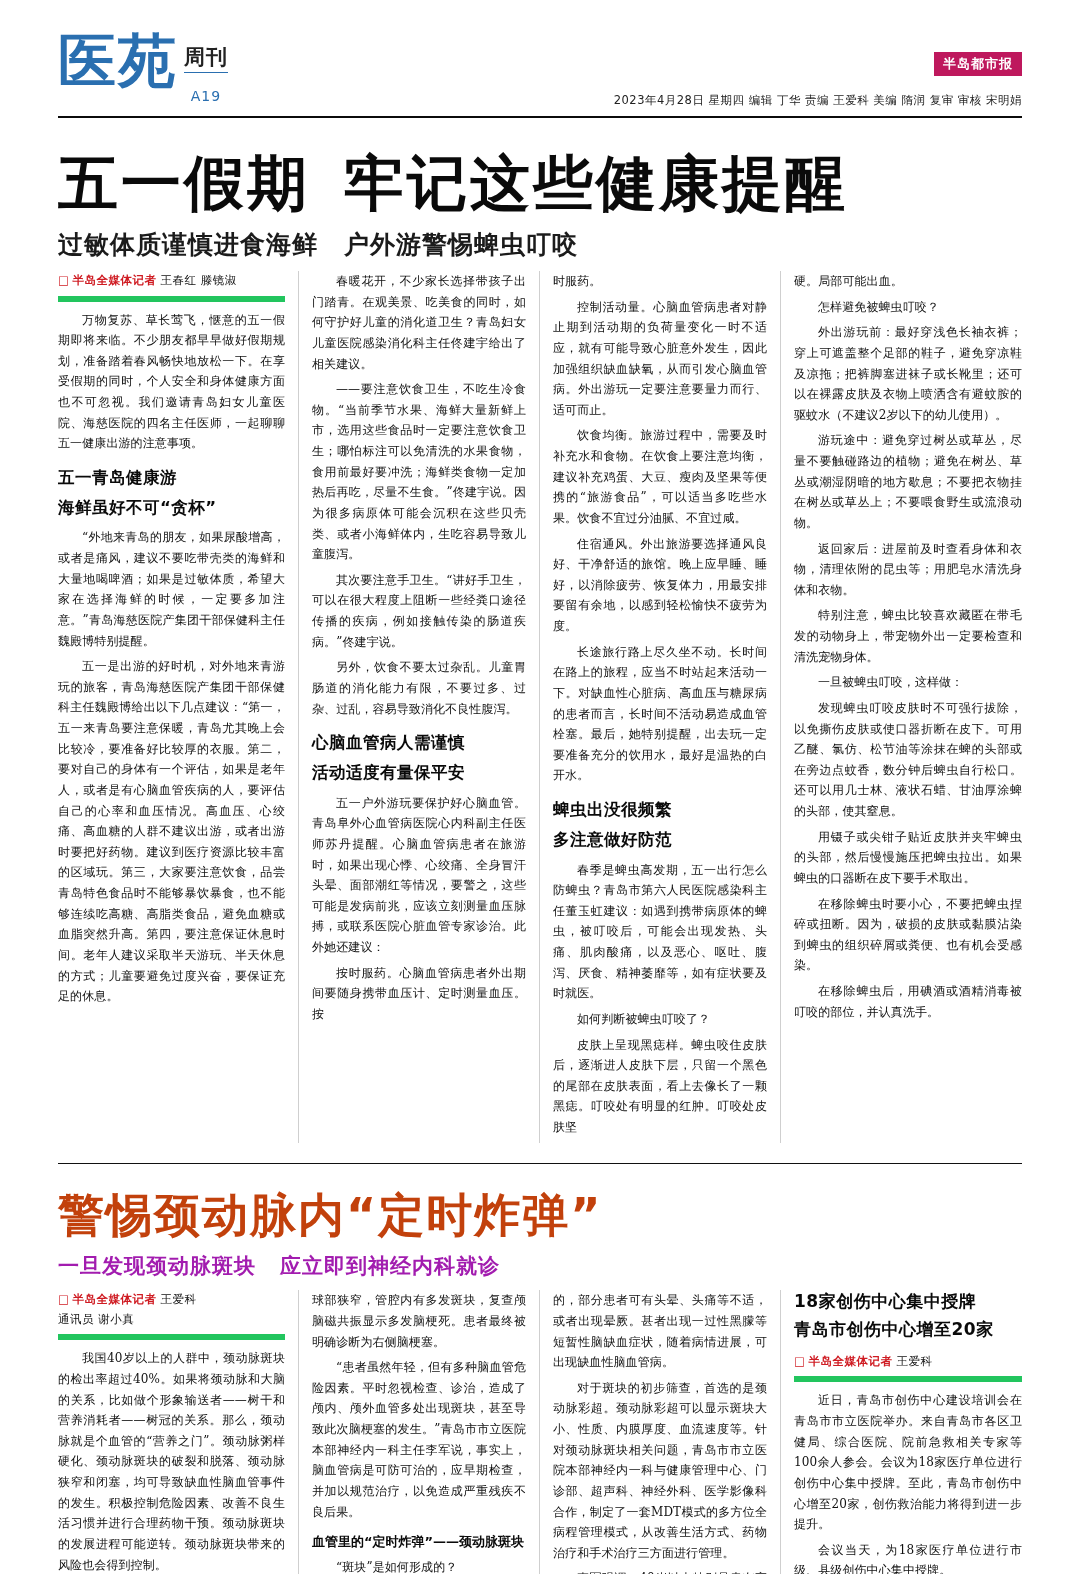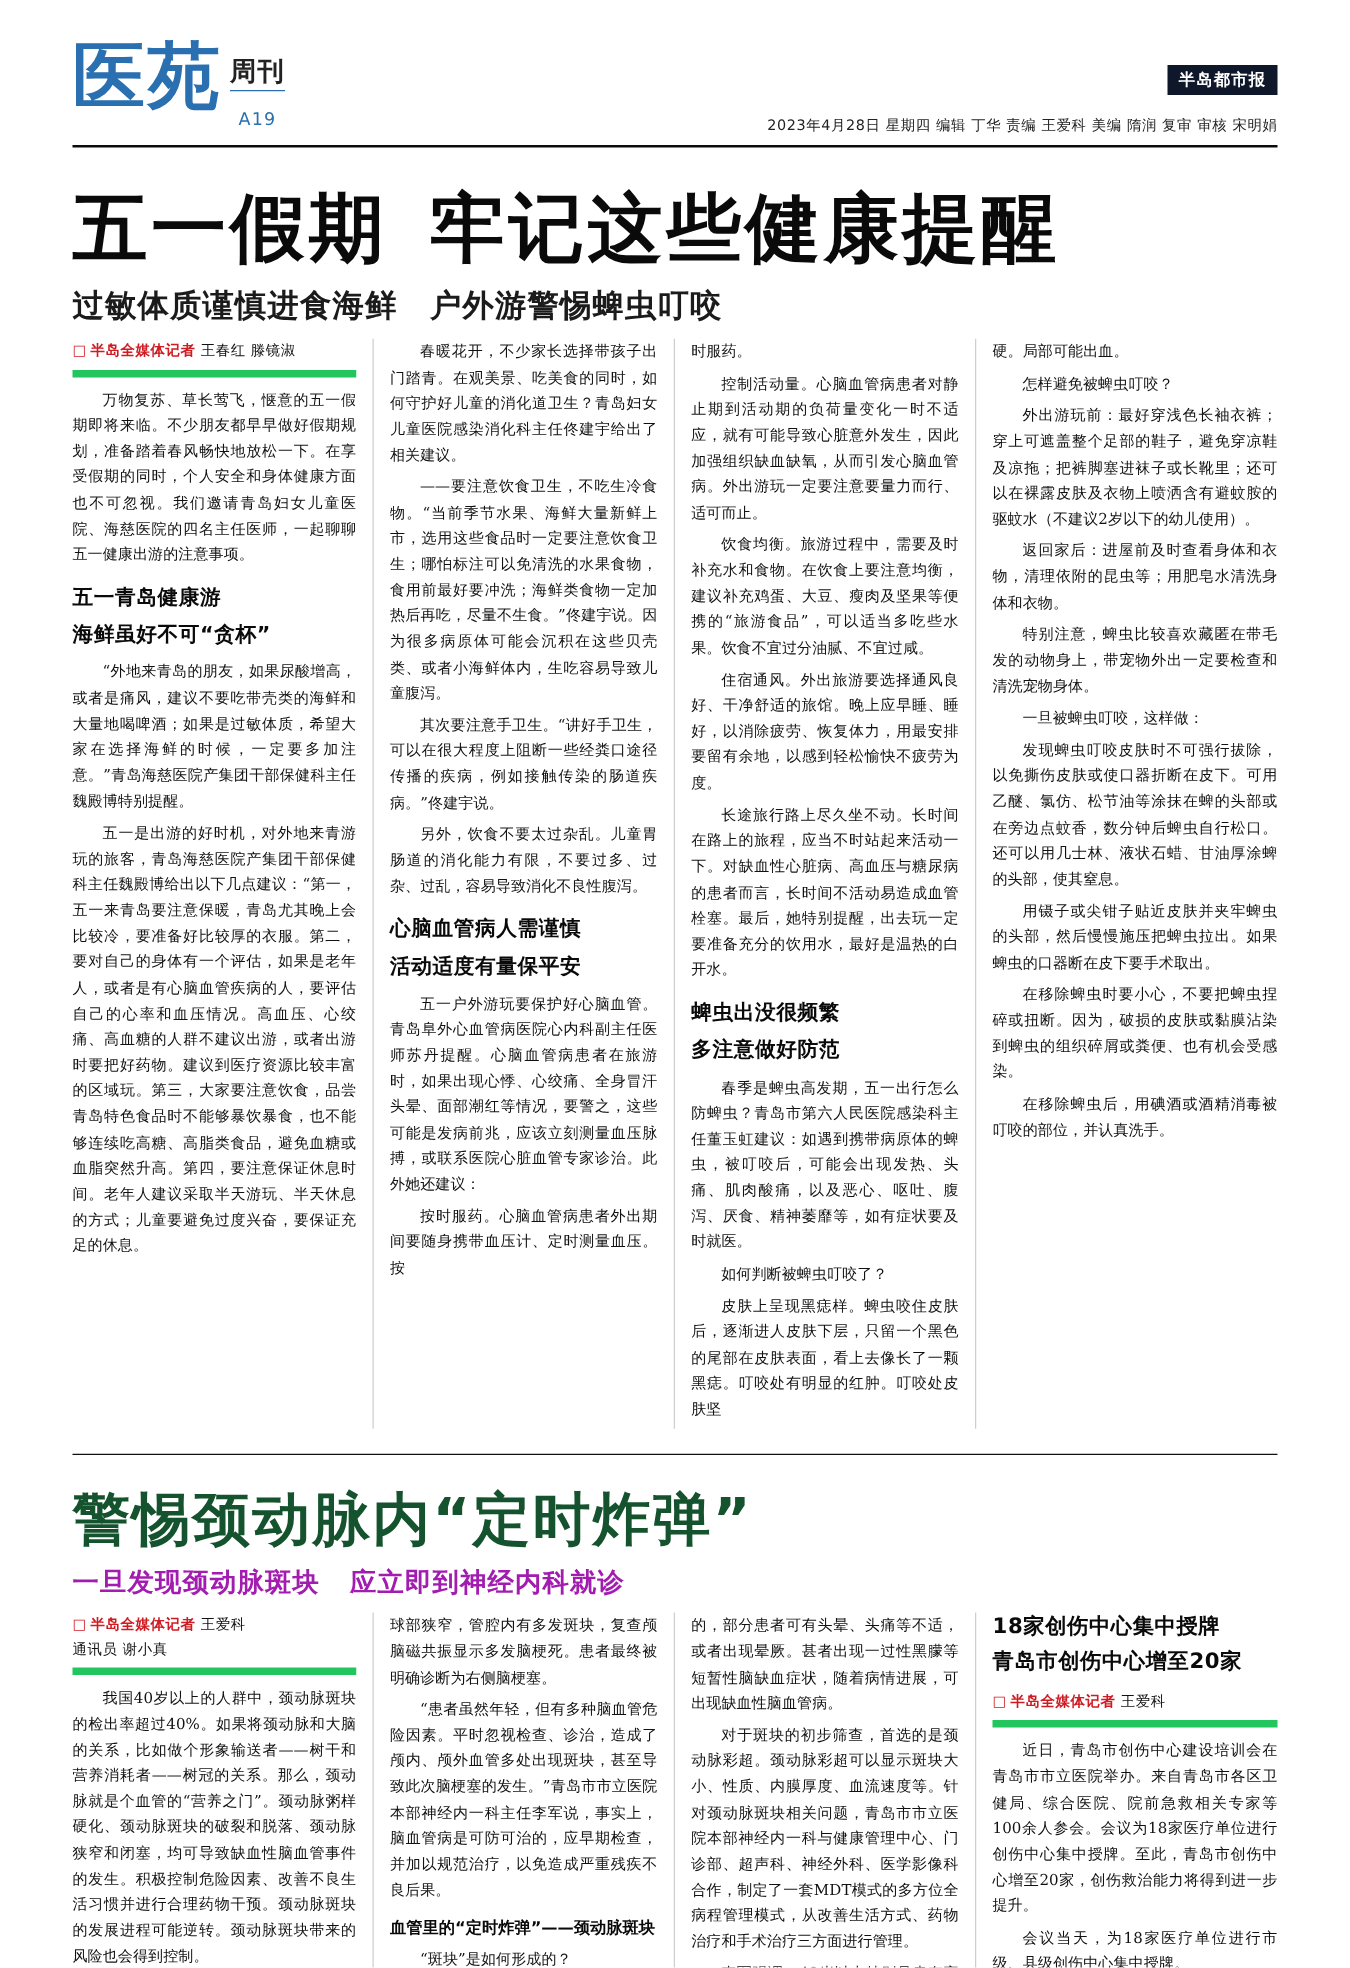--- a/index.html
+++ b/index.html
@@ -49,21 +49,21 @@
     padding-top: 16px;
     text-align: center;
   }
   .masthead-right {
     margin-left: auto;
     text-align: right;
     padding-bottom: 8px;
   }
   .brandbox {
     display: inline-block;
-    background: #0f172a;
+    background: #be185d;
     color: #fff;
     font-size: 13px;
     font-weight: bold;
     letter-spacing: 1px;
     padding: 3px 9px;
     margin-bottom: 17px;
   }
   .mh-meta {
     font-size: 11.5px;
     color: #222;
@@ -150,21 +150,21 @@
     margin: 11px 0 6px 0;
     color: #0a0a0a;
   }
 
   
   .article2 { margin-top: 20px; border-top: 1px solid #111; padding-top: 26px; }
   .headline2 {
     font-size: 46px;
     font-weight: bold;
     letter-spacing: 2px;
-    color: #14532d;
+    color: #c2410c;
     line-height: 1.1;
   }
   .subhead2 {
     font-size: 21px;
     font-weight: bold;
     color: #a21caf;
     letter-spacing: 1px;
     margin-top: 12px;
   }
   .subhead2 .gap2 { display: inline-block; width: 24px; }
@@ -241,20 +241,21 @@
       <h3 class="sec" style="margin-top:0">多注意做好防范</h3>
       <p class="body">春季是蜱虫高发期，五一出行怎么防蜱虫？青岛市第六人民医院感染科主任董玉虹建议：如遇到携带病原体的蜱虫，被叮咬后，可能会出现发热、头痛、肌肉酸痛，以及恶心、呕吐、腹泻、厌食、精神萎靡等，如有症状要及时就医。</p>
       <p class="body">如何判断被蜱虫叮咬了？</p>
       <p class="body">皮肤上呈现黑痣样。蜱虫咬住皮肤后，逐渐进人皮肤下层，只留一个黑色的尾部在皮肤表面，看上去像长了一颗黑痣。叮咬处有明显的红肿。叮咬处皮肤坚</p>
     </div>
 
     <div class="col">
       <p class="body noind">硬。局部可能出血。</p>
       <p class="body">怎样避免被蜱虫叮咬？</p>
       <p class="body">外出游玩前：最好穿浅色长袖衣裤；穿上可遮盖整个足部的鞋子，避免穿凉鞋及凉拖；把裤脚塞进袜子或长靴里；还可以在裸露皮肤及衣物上喷洒含有避蚊胺的驱蚊水（不建议2岁以下的幼儿使用）。</p>
+      <p class="body">游玩途中：避免穿过树丛或草丛，尽量不要触碰路边的植物；避免在树丛、草丛或潮湿阴暗的地方歇息；不要把衣物挂在树丛或草丛上；不要喂食野生或流浪动物。</p>
       <p class="body">返回家后：进屋前及时查看身体和衣物，清理依附的昆虫等；用肥皂水清洗身体和衣物。</p>
       <p class="body">特别注意，蜱虫比较喜欢藏匿在带毛发的动物身上，带宠物外出一定要检查和清洗宠物身体。</p>
       <p class="body">一旦被蜱虫叮咬，这样做：</p>
       <p class="body">发现蜱虫叮咬皮肤时不可强行拔除，以免撕伤皮肤或使口器折断在皮下。可用乙醚、氯仿、松节油等涂抹在蜱的头部或在旁边点蚊香，数分钟后蜱虫自行松口。还可以用几士林、液状石蜡、甘油厚涂蜱的头部，使其窒息。</p>
       <p class="body">用镊子或尖钳子贴近皮肤并夹牢蜱虫的头部，然后慢慢施压把蜱虫拉出。如果蜱虫的口器断在皮下要手术取出。</p>
       <p class="body">在移除蜱虫时要小心，不要把蜱虫捏碎或扭断。因为，破损的皮肤或黏膜沾染到蜱虫的组织碎屑或粪便、也有机会受感染。</p>
       <p class="body">在移除蜱虫后，用碘酒或酒精消毒被叮咬的部位，并认真洗手。</p>
     </div>
   </div>
 

